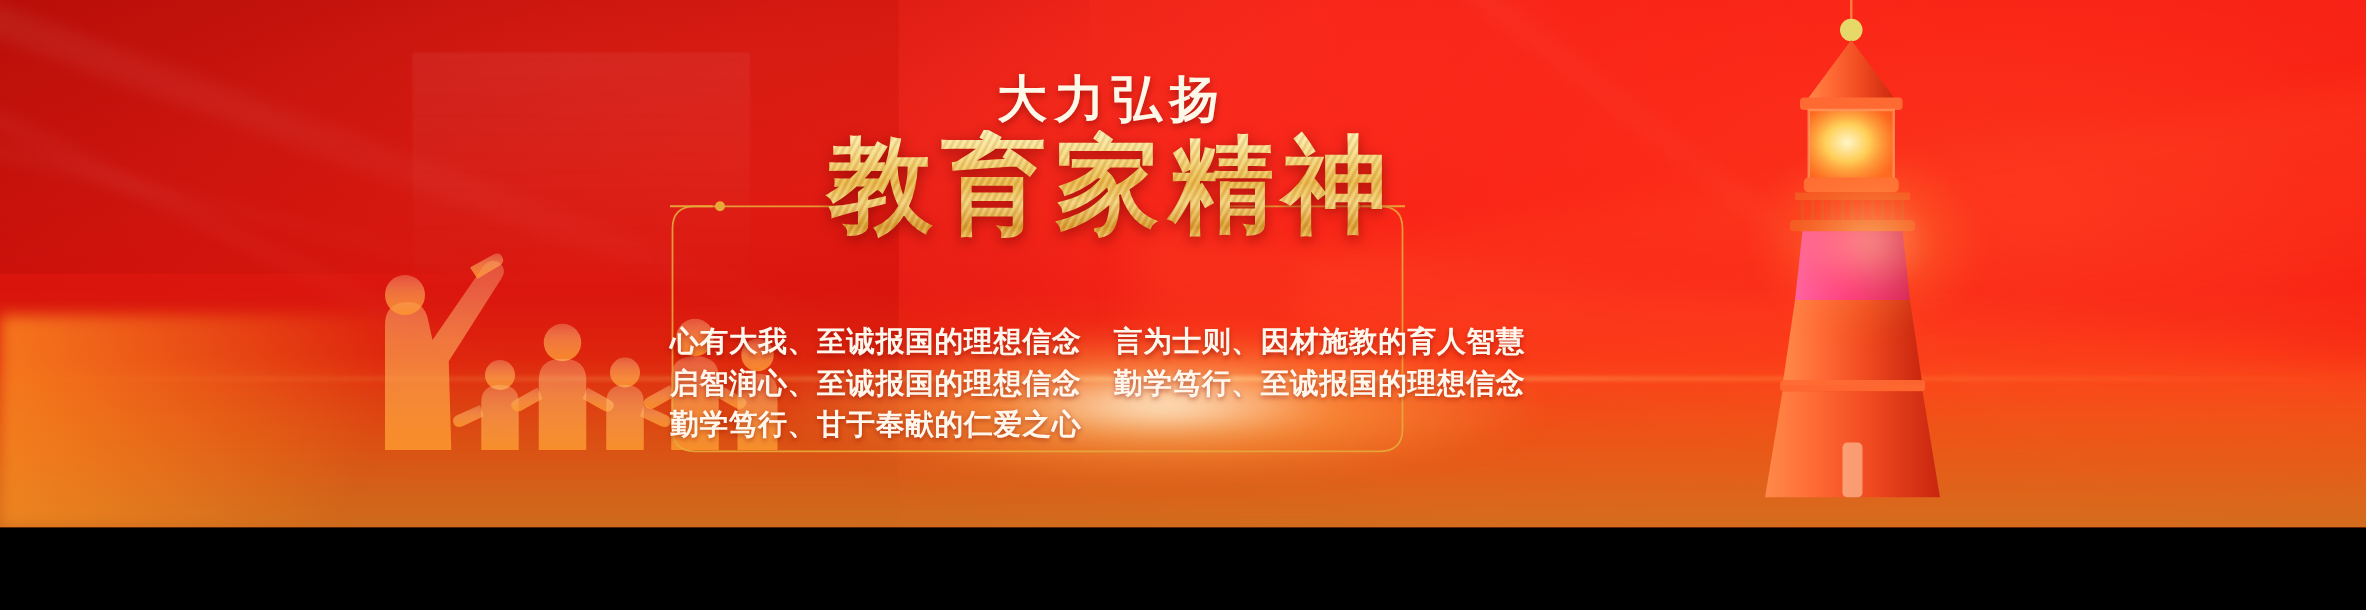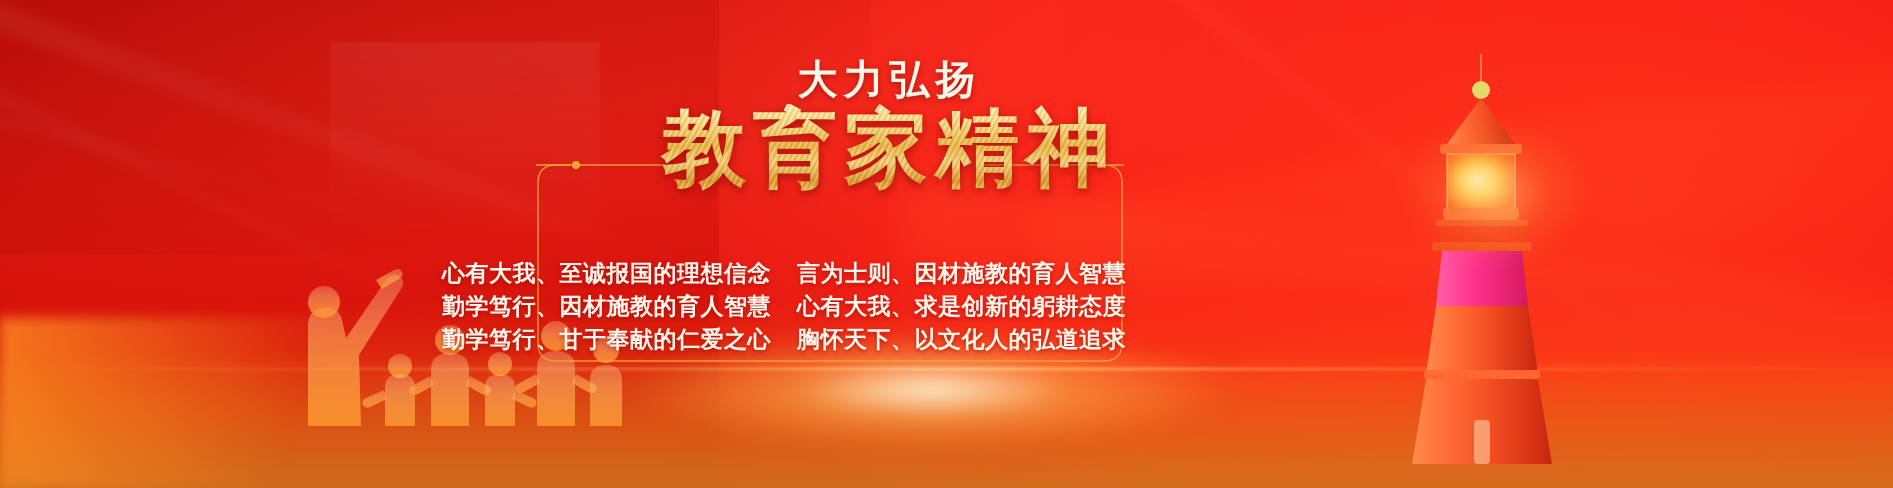--- a/index.html
+++ b/index.html
@@ -1,21 +1,21 @@
 <!DOCTYPE html>
 <html><head>
 <meta charset="utf-8">
 <style>
   html,body{margin:0;padding:0;background:#000;}
   body{font-family:"Liberation Sans","DejaVu Sans",sans-serif;}
 
   #banner{
     position:relative;
     width:1893px;
-    height:488px;
+    height:422px;
     overflow:hidden;
     background:#c2410c;
   }
 
   
   .bg-base{
     position:absolute; inset:0;
     background:
       radial-gradient(120% 150% at 22% 8%, #e8251a 0%, #d8130c 38%, #b80a06 78%, #9d0604 100%);
   }
@@ -153,21 +153,21 @@
     color:transparent;
     filter:drop-shadow(0 3px 5px rgba(120,4,2,.6));
   }
   .lines{
     position:absolute;
     left:536px; top:262px;
     width:590px;
   }
   .line-row{
     display:flex;
-    justify-content:flex-end;
+    justify-content:space-between;
     align-items:baseline;
     color:#fff6ec;
     font-size:23px;
     font-weight:bold;
     letter-spacing:.5px;
     line-height:1;
     margin-bottom:10px;
     text-shadow:0 2px 4px rgba(130,6,3,.5);
     font-family:Liberation Serif, serif;
   }
@@ -308,22 +308,21 @@
 
   <div class="kicker">大力弘扬</div>
   <div class="headline">教育家精神</div>
 
   <div class="lines">
     <div class="line-row">
       <span class="col col-left">心有大我、至诚报国的理想信念</span>
       <span class="col col-right">言为士则、因材施教的育人智慧</span>
     </div>
     <div class="line-row">
-      <span class="col col-left">勤学笃行、因材施教的育人智慧</span>
-      <span class="col col-right">心有大我、求是创新的躬耕态度</span>
+      <span class="col col-left">启智润心、至诚报国的理想信念</span>
+      <span class="col col-right">勤学笃行、至诚报国的理想信念</span>
     </div>
     <div class="line-row">
       <span class="col col-left">勤学笃行、甘于奉献的仁爱之心</span>
-      <span class="col col-right">胸怀天下、以文化人的弘道追求</span>
     </div>
   </div>
 
 </div>
 
 </body></html>

